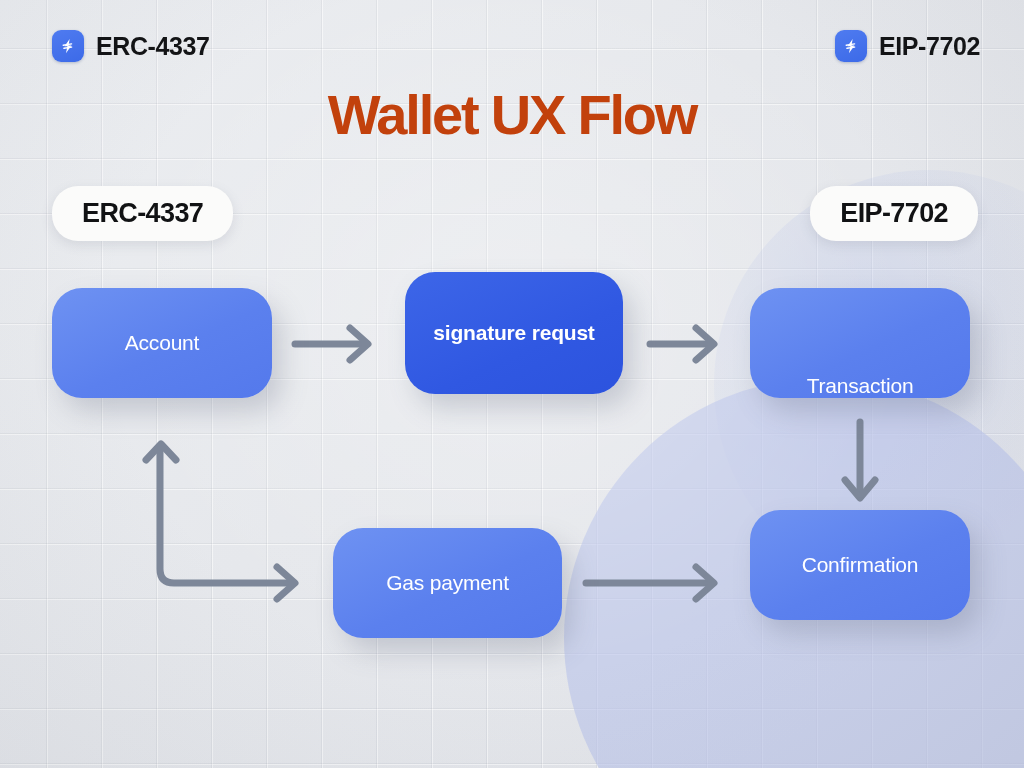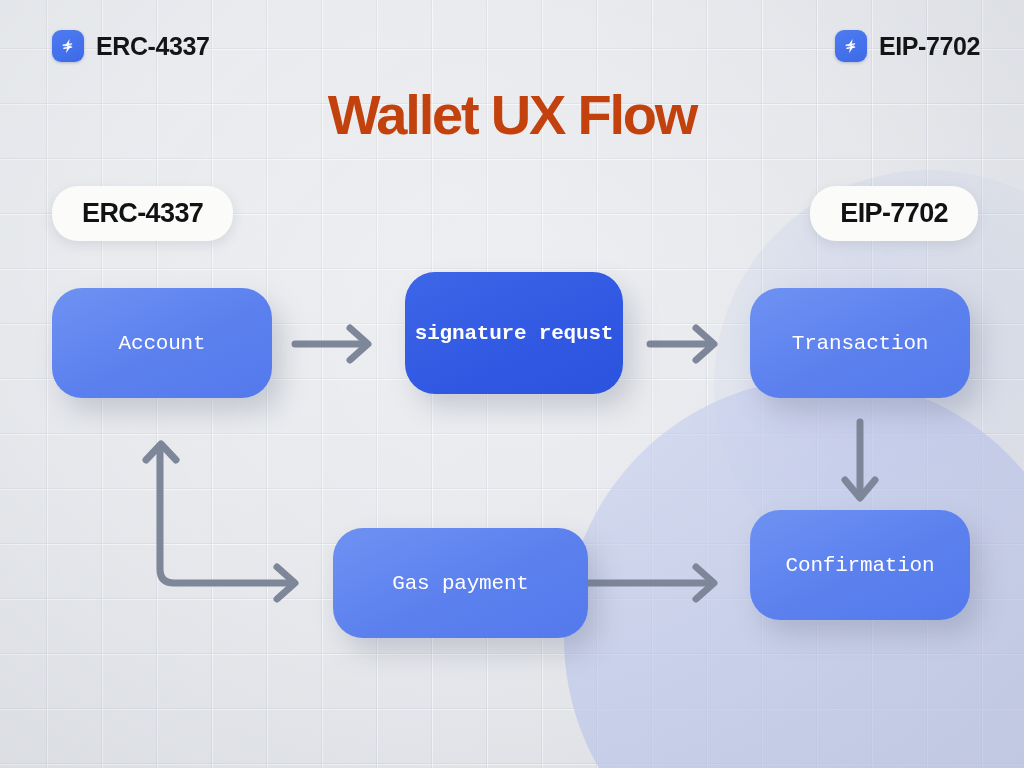--- a/index.html
+++ b/index.html
@@ -99,35 +99,34 @@
 
   
   .node {
     position:absolute;
     border-radius:30px;
     display:flex; align-items:center; justify-content:center;
     color:#ffffff;
     text-align:center;
     letter-spacing:-.2px;
     box-shadow:10px 14px 26px rgba(96,104,128,.26);
-    font-family:Liberation Mono, monospace;
   }
   .node.light {
     background:linear-gradient(155deg,#6e92f2 0%,#5b80ee 55%,#5479ec 100%);
     font-size:21px; font-weight:normal;
   }
   .node.dark {
     background:linear-gradient(155deg,#3d66e8 0%,#3058e2 60%,#2c53de 100%);
     font-size:21px; font-weight:bold;
   }
 
   #node-account      { left:52px;  top:288px; width:220px; height:110px; }
   #node-signature    { left:405px; top:272px; width:218px; height:122px; }
-  #node-transaction  { left:750px; top:288px; width:220px; height:110px; }
-  #node-gas          { left:333px; top:528px; width:255px; height:110px; }
+  #node-transaction  { left:750px; top:288px; width:220px; height:110px;align-items:flex-end; }
+  #node-gas          { left:333px; top:528px; width:229px; height:110px; }
   #node-confirmation { left:750px; top:510px; width:220px; height:110px; }
 
   
   #connectors { position:absolute; inset:0; pointer-events:none; }
 </style>
 </head>
 <body>
 
 <div id="canvas">
   <div id="grid"></div>

